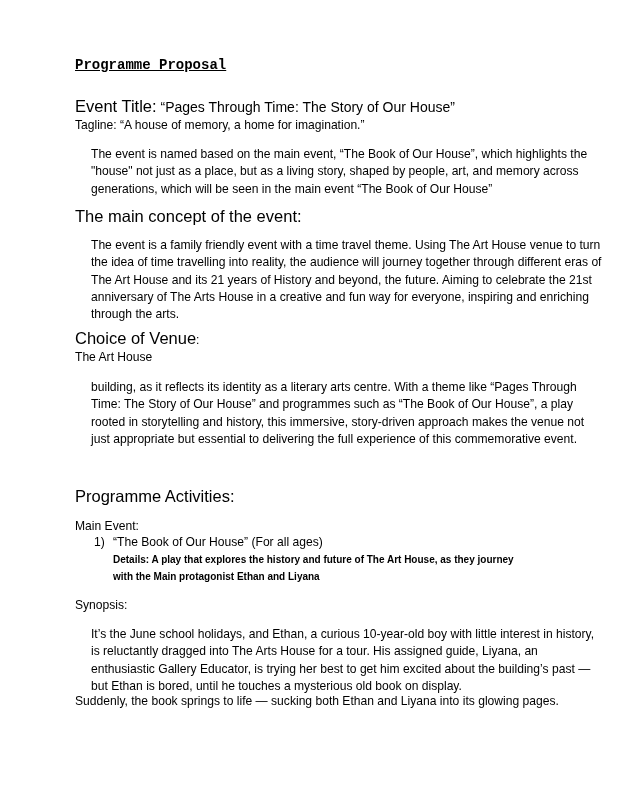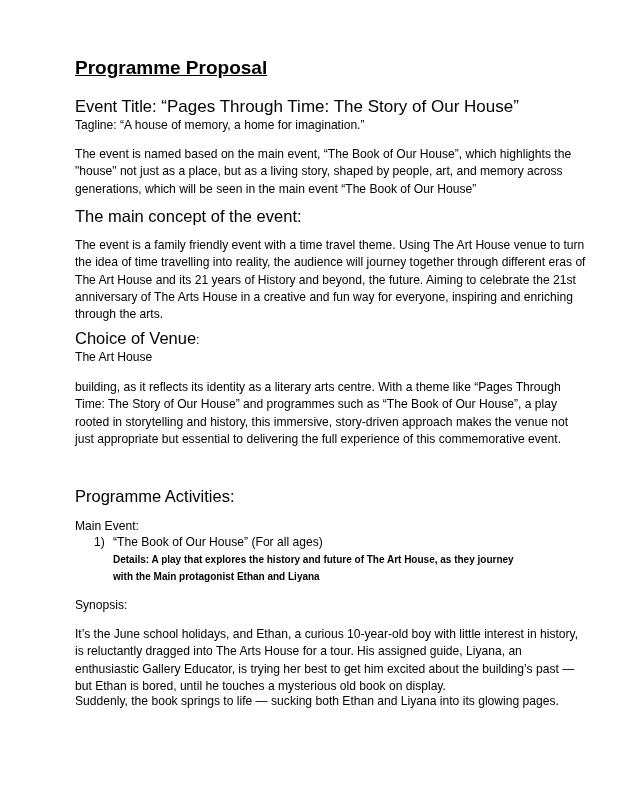--- a/index.html
+++ b/index.html
@@ -1,36 +1,36 @@
 <!DOCTYPE html>
 <html><head>
   <meta charset="utf-8">
   <style>
     html, body { margin: 0; padding: 0; background: #ffffff; }
     body { width: 632px; height: 800px; position: relative; overflow: hidden; font-family: "Liberation Sans", sans-serif; color: #000; }
     .page { position: absolute; left: 0; top: 0; width: 632px; height: 800px; }
     .abs { position: absolute; left: 75px; white-space: nowrap; }
-    .title { top: 57px; font-size: 19px; font-weight: bold; text-decoration: underline; }
+    .title { top: 57px; font-size: 14px; font-weight: bold; text-decoration: underline; font-family: Liberation Mono, monospace; }
     .h2 { font-size: 16.5px; line-height: 20px; }
     .h2 small { font-size: 12px; }
     .p { font-size: 12.1px; line-height: 17px; }
     .para { position: absolute; left: 75px; width: 500px; font-size: 12.1px; line-height: 17.3px; }
-    .para div { white-space: nowrap; }
+    .para div { white-space: nowrap; margin-left: 16px; }
     .list-item { position: absolute; left: 101px; font-size: 12.1px; line-height: 17.3px; white-space: nowrap; }
     .list-detail { position: absolute; left: 113px; font-size: 10px; line-height: 17.3px; white-space: nowrap; font-weight: bold; }
   </style>
 </head>
 <body>
 
 <div class="page">
 
   <div class="abs title">Programme Proposal</div>
 
   <div class="abs" style="top:96px;">
-    <span class="h2">Event Title:</span><span style="font-size:17px;"> “Pages Through Time: The Story of Our House”</span>
+    <span class="h2">Event Title:</span><span style="font-size:14px;"> “Pages Through Time: The Story of Our House”</span>
   </div>
 
   <div class="abs p" style="top:117px;text-align:center;">
     <span>Tagline:</span><span> “A house of memory, a home for imagination.”</span>
   </div>
 
   <div class="para" style="top:146px;">
     <div>The event is named based on the main event, “The Book of Our House”, which highlights the</div>
     <div>"house" not just as a place, but as a living story, shaped by people, art, and memory across</div>
     <div>generations, which will be seen in the main event “The Book of Our House”</div>

